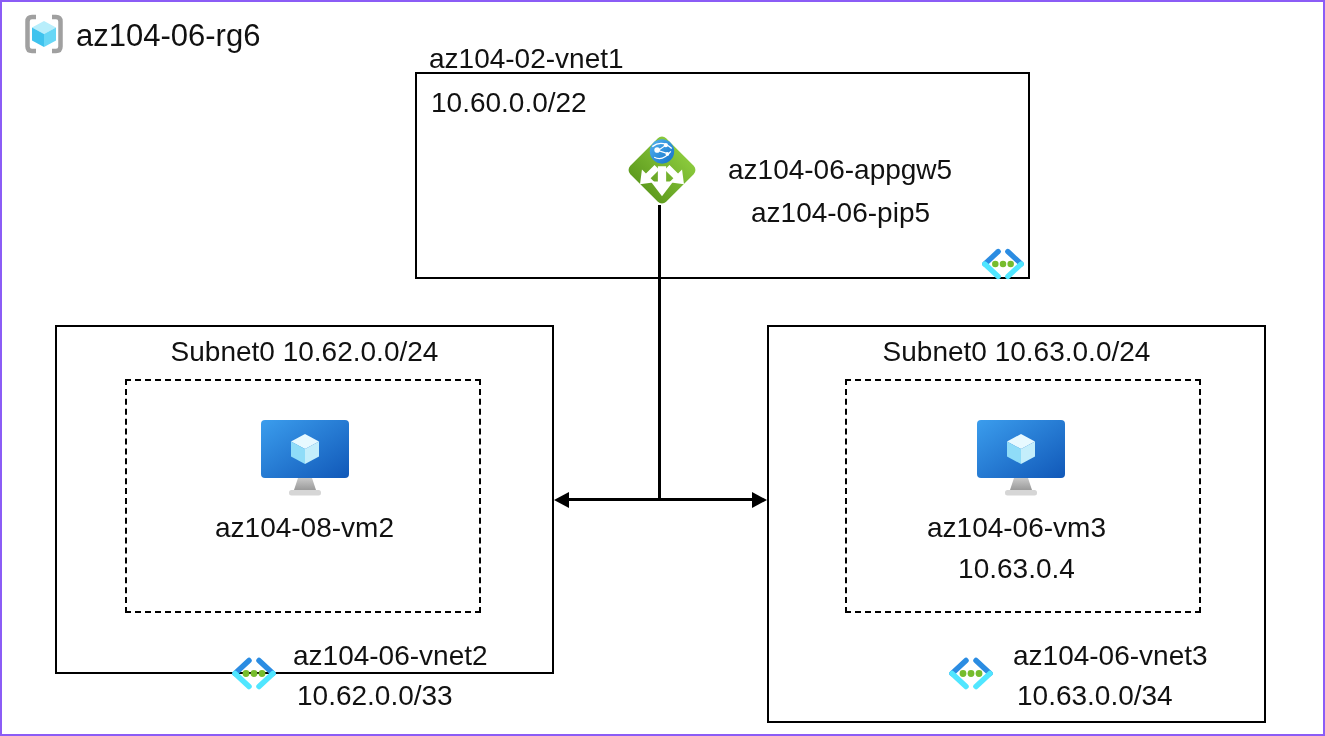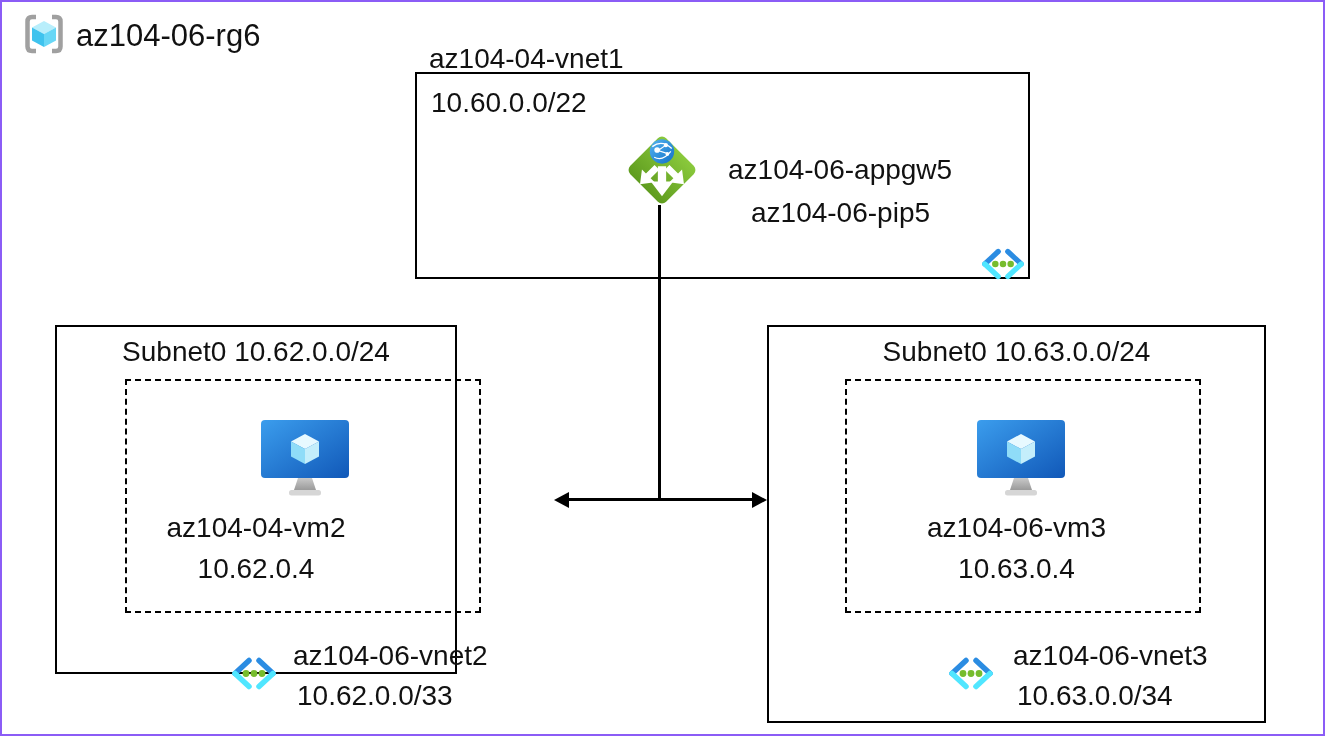--- a/index.html
+++ b/index.html
@@ -86,21 +86,21 @@
     <svg width="44" height="44" viewBox="0 0 44 44">
       <path d="M14,5 H10 C7,5 5.5,6.8 5.5,9.5 V34.5 C5.5,37.2 7,39 10,39 H14" stroke="#a0a0a0" stroke-width="4.5" fill="none"></path>
       <path d="M30,5 H34 C37,5 38.5,6.8 38.5,9.5 V34.5 C38.5,37.2 37,39 34,39 H30" stroke="#a0a0a0" stroke-width="4.5" fill="none"></path>
       <polygon points="22,9 34,15.5 22,22 10,15.5" fill="#b8eefb"></polygon>
       <polygon points="10,15.5 22,22 22,35 10,28.5" fill="#3fc3ee"></polygon>
       <polygon points="22,22 34,15.5 34,28.5 22,35" fill="#68d7f6"></polygon>
     </svg>
   </span>
   <div class="abs rg-label" style="left:74px; top:12px;">az104-06-rg6</div>
 
-  <div class="abs lbl" style="left:427px; top:40px;">az104-04-vnet1</div>
+  <div class="abs lbl" style="left:427px; top:40px;">az104-02-vnet1</div>
 
   <div class="box" style="left:413px; top:70px; width:615px; height:207px;">
     <div class="abs lbl" style="left:14px; top:12px;">10.60.0.0/22</div>
 
     <span class="abs icon" style="left:206px; top:57px;">
       <svg width="78" height="78" viewBox="0 0 80 80">
         <rect x="14" y="14" width="52" height="52" rx="6" fill="url(#gwgrad)" transform="rotate(45 40 40)"></rect>
         <use href="#gwarrow" transform="translate(40,50) scale(1.25)"></use>
         <use href="#gwarrow" transform="translate(27,45) rotate(45)"></use>
         <use href="#gwarrow" transform="translate(53,45) rotate(-45)"></use>
@@ -122,30 +122,29 @@
           <use href="#vnet-glyph"></use>
         </svg>
     </span>
   </div>
 
   <div class="vline" style="left:656px; top:203px; height:295px;"></div>
   <div class="hline" style="left:565px; top:496px; width:190px;"></div>
   <div class="arrowhead-left" style="left:552px; top:490px;"></div>
   <div class="arrowhead-right" style="left:750px; top:490px;"></div>
 
-  <div class="box" style="left:53px; top:323px; width:402px; height:349px;">
+  <div class="box" style="left:53px; top:323px; width:499px; height:349px;">
     <div class="abs lbl lbl-center" style="left:0; top:8px;">Subnet0 10.62.0.0/24</div>
     <div class="dashed-box" style="left:68px; top:52px; width:356px; height:234px;"></div>
     <span class="abs icon" style="left:204px; top:93px;">
       <svg width="88" height="76" viewBox="0 0 88 76">
           <use href="#vm-glyph"></use>
         </svg>
     </span>
-    <div class="abs lbl lbl-center" style="left:0; top:184px;">az104-04-vm2</div>
-    <div class="abs lbl lbl-center" style="left:0; top:225px;">10.62.0.4</div>
+    <div class="abs lbl lbl-center" style="left:0; top:184px;">az104-08-vm2</div>
   </div>
   <span class="abs icon" style="left:228px; top:655px;">
     <svg width="48" height="33" viewBox="0 0 48 32">
         <use href="#vnet-glyph"></use>
       </svg>
   </span>
   <div class="abs lbl" style="left:291px; top:637px;">az104-06-vnet2</div>
   <div class="abs lbl" style="left:295px; top:677px;">10.62.0.0/33</div>
 
   <div class="box" style="left:765px; top:323px; width:499px; height:398px;">

